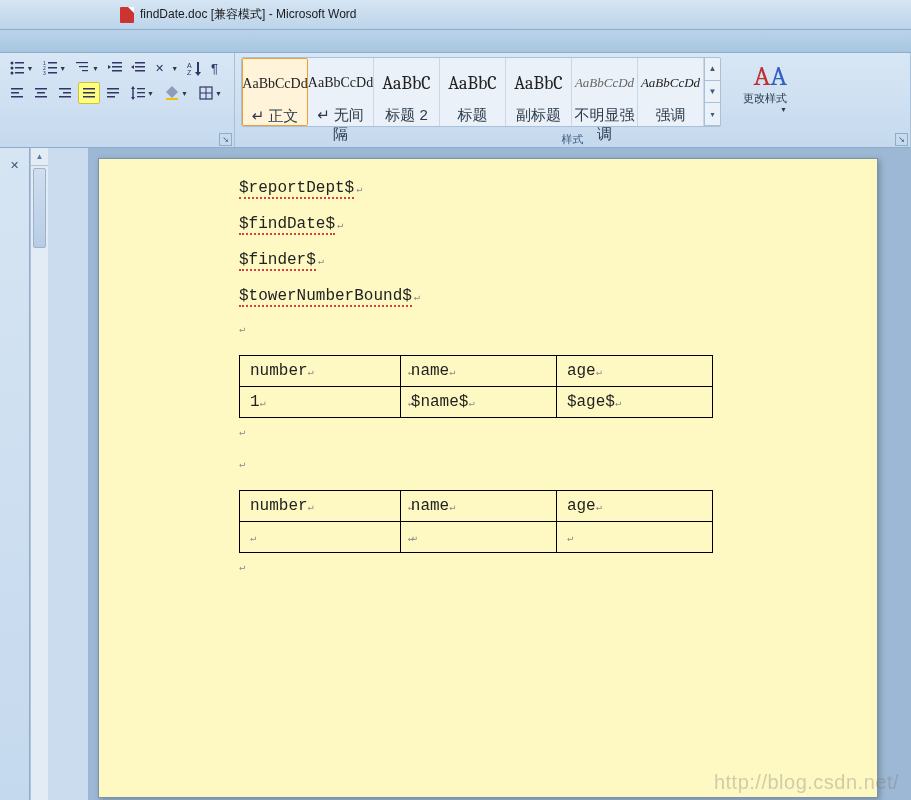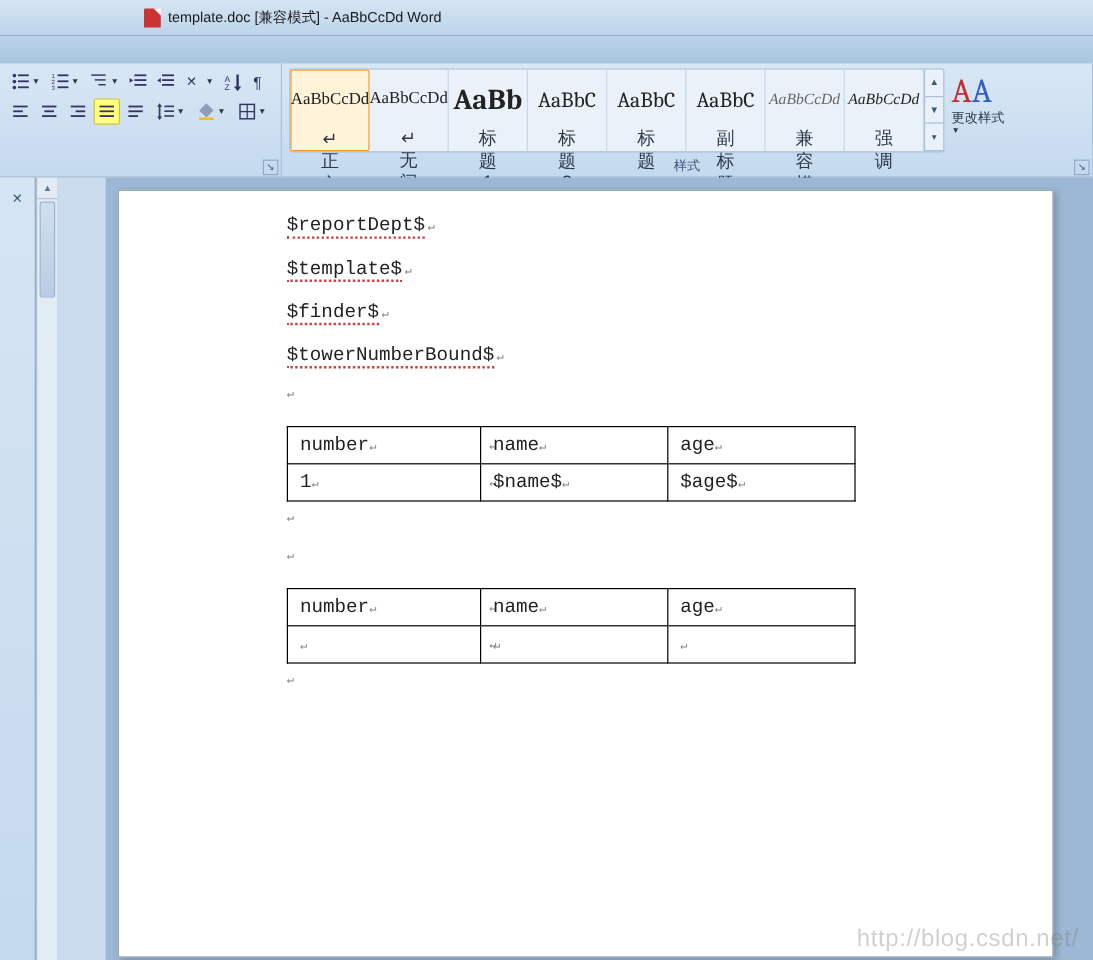--- a/index.html
+++ b/index.html
@@ -25,70 +25,70 @@
   .btn-row { display:flex; gap:2px; margin-bottom:3px;}
   .rbtn { width:22px; height:22px; border:1px solid transparent; border-radius:2px; display:flex; align-items:center; justify-content:center; cursor:pointer; color:#2a3a4a;}
   .rbtn.wide { width:32px;}
   .rbtn.highlight { background:#ffff80; border-color:#d0c040;}
   .rbtn svg { width:16px; height:16px; }
   .dd { font-size:7px; margin-left:1px;}
 
   
   .styles-group { flex:1; padding:4px 6px; display:flex; align-items:flex-start;}
   .style-gallery { display:flex; border:1px solid #a8c0d8; background:#eaf1f9; border-radius:2px; height:70px;}
-  .style-item { width:66px; height:68px; border-right:1px solid #c8d8e8; text-align:center; padding:4px 19px; cursor:pointer;}
+  .style-item { width:66px; height:68px; border-right:1px solid #c8d8e8; text-align:center; padding:4px 2px; cursor:pointer;}
   .style-item.selected { border:1px solid #f0a030; background:#fff3da; border-radius:2px;}
   .style-item .prev { height:42px; display:flex; align-items:center; justify-content:center; font-family:"Times New Roman",serif; color:#222;}
   .style-item .lbl { font-size:15px; color:#2a3a4a; margin-top:2px;}
   .style-item .prev.s1{font-size:14px;}
   .style-item .prev.s2{font-size:14px;}
   .style-item .prev.s3{font-size:24px;font-weight:bold;font-family:Cambria,serif;}
   .style-item .prev.s4{font-size:18px;font-family:Cambria,serif;}
   .style-item .prev.s5{font-size:18px;font-family:Cambria,serif;}
   .style-item .prev.s6{font-size:18px;font-family:Cambria,serif;}
   .style-item .prev.s7{font-size:13px;font-style:italic;color:#666;}
   .style-item .prev.s8{font-size:13px;font-style:italic;}
   .gallery-scroll { width:16px; display:flex; flex-direction:column; border-left:1px solid #a8c0d8;}
   .gallery-scroll div{flex:1;border-bottom:1px solid #a8c0d8;font-size:8px;text-align:center;cursor:pointer;display:flex;align-items:center;justify-content:center;color:#3a5a7a;}
-  .change-styles { width:50px; text-align:left; padding-top:6px; cursor:pointer; margin-left:6px;}
+  .change-styles { width:50px; text-align:right; padding-top:6px; cursor:pointer; margin-left:16px;}
   .change-styles .aa{font-family:Cambria,serif;font-size:28px;line-height:26px;}
   .change-styles .aa .a1{color:#c03030;}
   .change-styles .aa .a2{color:#3060c0;}
   .change-styles .lbl{font-size:11px;color:#2a3a4a;margin-top:2px;}
   .change-styles .dd2{font-size:7px;color:#2a3a4a;}
 
   
   .doc-area { position:absolute; top:148px; left:0; right:0; bottom:0; background:#9db8d4; display:flex;}
   .close-pane { width:30px; background:linear-gradient(#d6e5f3,#c5d9ee); border-right:1px solid #8faccb; text-align:center; padding-top:10px;}
   .close-pane .x { display:inline-block; width:16px;height:16px;font-size:11px;color:#3a5a7a;cursor:pointer;}
   .vscroll { width:18px; background:#e3ecf5; border-left:1px solid #b0c4d8;}
   .vscroll .up{height:18px;border-bottom:1px solid #b0c4d8;text-align:center;font-size:8px;line-height:18px;color:#5a7a9a;cursor:pointer;}
   .vscroll .thumb{height:80px;margin:2px;background:linear-gradient(#d0def0,#b8cde4);border:1px solid #9ab4ce;border-radius:2px;cursor:pointer;}
   .ruler-gutter { width:40px; background:#cbdcee;}
   .page-wrap { flex:1; overflow:hidden; position:relative;}
-  .page { position:absolute; left:10px; top:10px; width:780px; background:#ffffff; border:1px solid #7a94b0; box-shadow:2px 2px 6px rgba(0,0,0,.25); padding:20px 0 60px 0; min-height:640px;}
+  .page { position:absolute; left:10px; top:10px; width:780px; background:#fef9c3; border:1px solid #7a94b0; box-shadow:2px 2px 6px rgba(0,0,0,.25); padding:20px 0 60px 0; min-height:640px;}
   .page-content { margin-left:140px; width:560px; font-family:Consolas,"Courier New",monospace; font-size:16px; color:#222;}
   .pline { margin-bottom:18px; position:relative;}
   .pline .pm{font-size:10px;color:#888;margin-left:2px;}
   .squiggle { border-bottom:2px dotted #d04040;}
   .empty-pline { height:18px; margin-bottom:14px; font-size:10px;color:#888;}
 
   table.doc-table { border-collapse:collapse; width:474px; margin-bottom:8px;}
   table.doc-table td { border:1.5px solid #000; padding:6px 10px; font-family:Consolas,"Courier New",monospace; font-size:16px; position:relative;}
   .cell-mark { font-size:10px;color:#888; position:absolute; right:-14px; top:10px;}
   .row-mark { font-size:10px;color:#888;}
 
   .watermark { position:absolute; right:12px; bottom:6px; font-size:20px; color:rgba(120,120,120,.35); font-family:Arial,sans-serif; letter-spacing:.5px;}
 </style>
 </head>
 <body>
 
 <div class="titlebar">
   <span class="doc-icon"></span>
-  <span class="title-text">template.doc [兼容模式] - AaBbCcDd Word</span>
+  <span class="title-text">findDate.doc [兼容模式] - Microsoft Word</span>
 </div>
 
 <div class="ribbon-top"></div>
 
 <div class="ribbon">
 
   <div class="ribbon-group para-group">
     <div class="btn-row">
       <div class="rbtn wide">
           <svg viewBox="0 0 16 16">
@@ -225,38 +225,34 @@
     <div class="style-gallery">
       <div class="style-item selected">
           <div class="prev s1">AaBbCcDd</div>
           <div class="lbl">↵ 正文</div>
         </div>
       <div class="style-item">
           <div class="prev s2">AaBbCcDd</div>
           <div class="lbl">↵ 无间隔</div>
         </div>
       <div class="style-item">
-          <div class="prev s3">AaBb</div>
-          <div class="lbl">标题 1</div>
-        </div>
-      <div class="style-item">
           <div class="prev s4">AaBbC</div>
           <div class="lbl">标题 2</div>
         </div>
       <div class="style-item">
           <div class="prev s5">AaBbC</div>
           <div class="lbl">标题</div>
         </div>
       <div class="style-item">
           <div class="prev s6">AaBbC</div>
           <div class="lbl">副标题</div>
         </div>
       <div class="style-item">
           <div class="prev s7">AaBbCcDd</div>
-          <div class="lbl">兼容模式</div>
+          <div class="lbl">不明显强调</div>
         </div>
       <div class="style-item">
           <div class="prev s8">AaBbCcDd</div>
           <div class="lbl">强调</div>
         </div>
       <div class="gallery-scroll">
         <div>▲</div>
         <div>▼</div>
         <div>▾</div>
       </div>
@@ -277,21 +273,21 @@
   </div>
   <div class="vscroll">
     <div class="up">▲</div>
     <div class="thumb"></div>
   </div>
   <div class="ruler-gutter"></div>
   <div class="page-wrap">
     <div class="page">
       <div class="page-content">
         <div class="pline"><span class="squiggle">$reportDept$</span><span class="pm">↵</span></div>
-        <div class="pline"><span class="squiggle">$template$</span><span class="pm">↵</span></div>
+        <div class="pline"><span class="squiggle">$findDate$</span><span class="pm">↵</span></div>
         <div class="pline"><span class="squiggle">$finder$</span><span class="pm">↵</span></div>
         <div class="pline"><span class="squiggle">$towerNumberBound$</span><span class="pm">↵</span></div>
         <div class="empty-pline">↵</div>
 
         <table class="doc-table">
           <tbody>
               <tr>
             <td style="width:34%"><span>number</span><span class="row-mark">↵</span><span class="cell-mark">↵</span></td>
             <td style="width:33%"><span>name</span><span class="row-mark">↵</span></td>
             <td style="width:33%"><span>age</span><span class="row-mark">↵</span></td>

